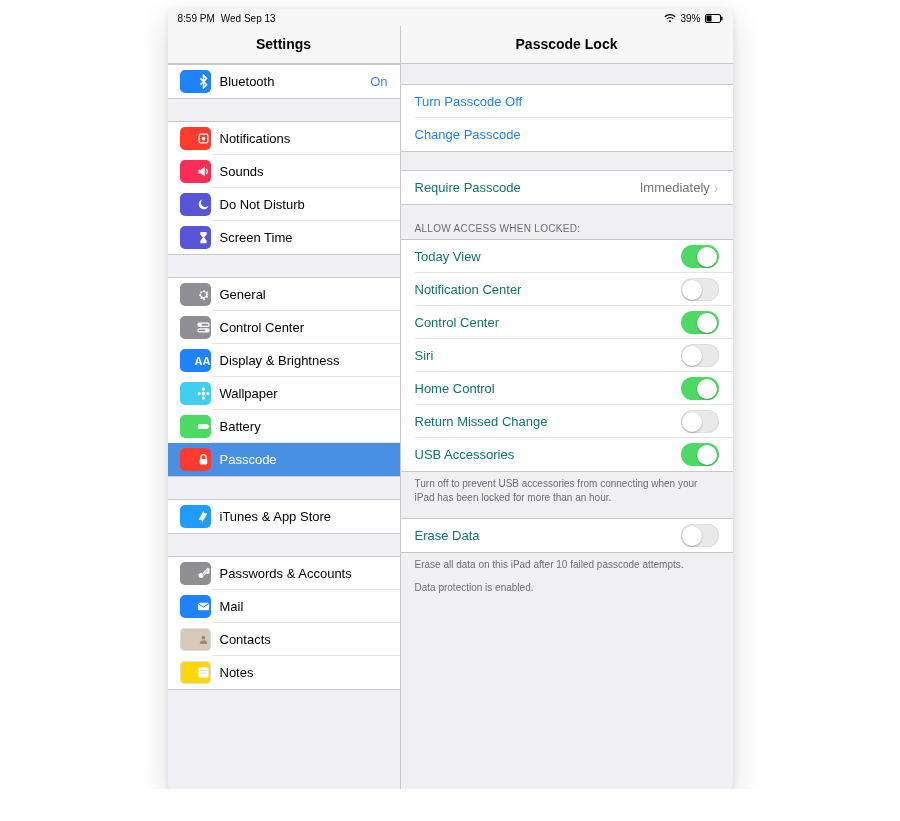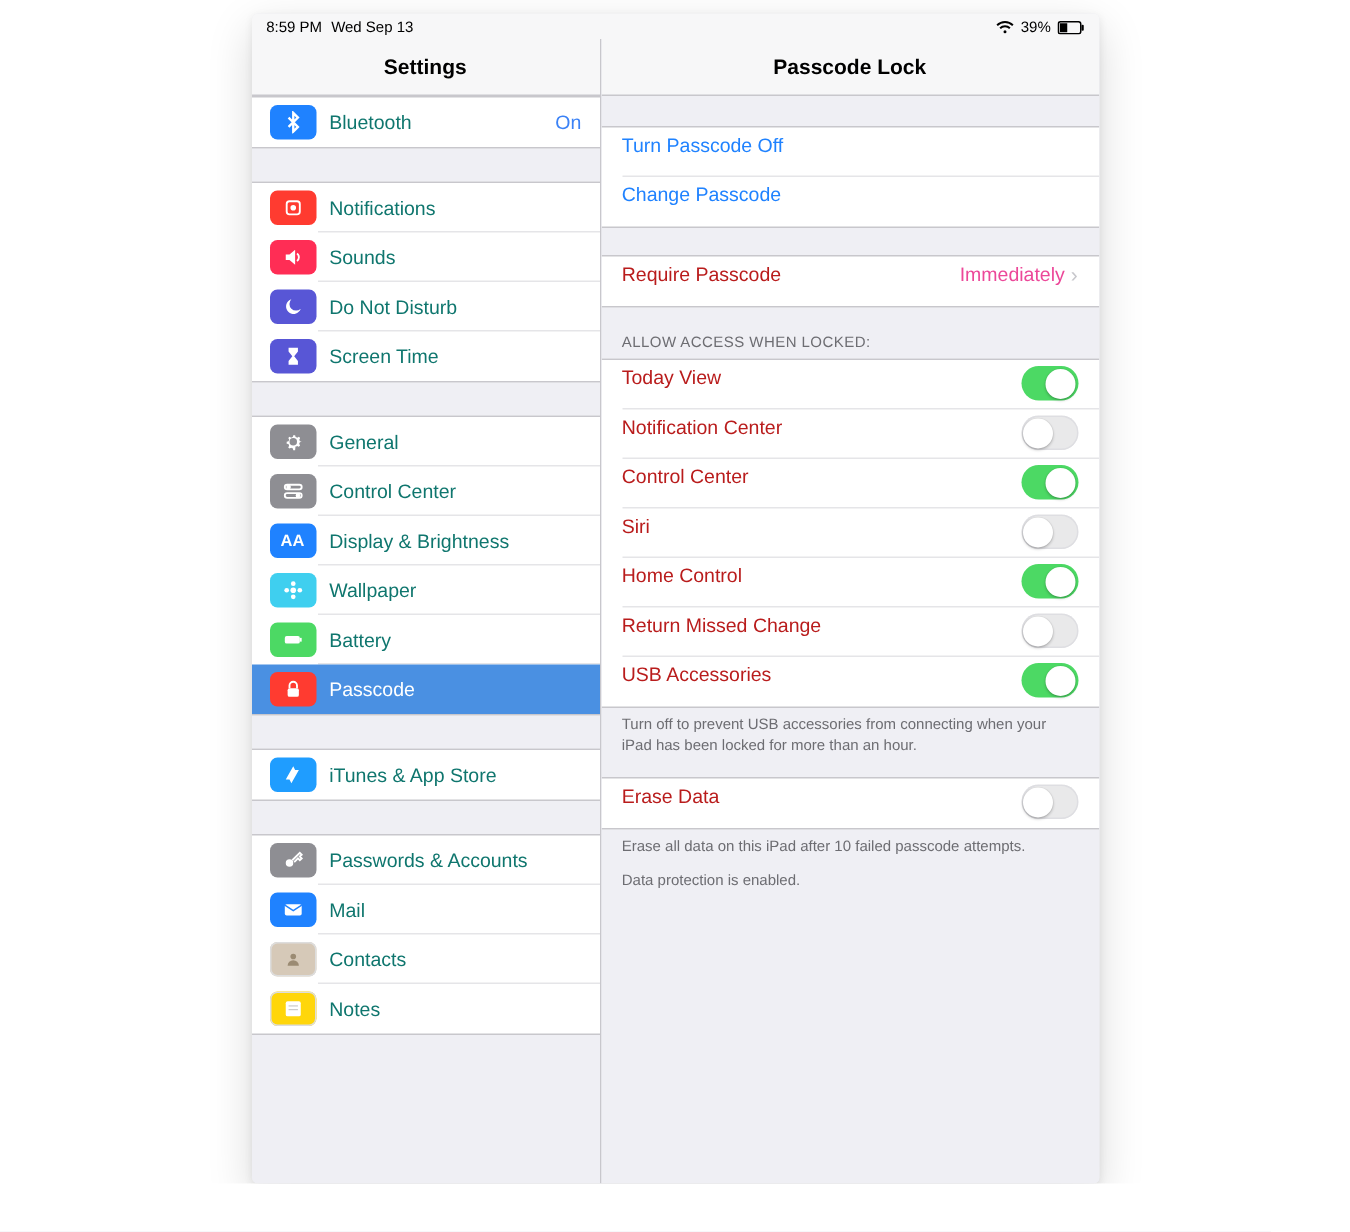--- a/index.html
+++ b/index.html
@@ -84,24 +84,24 @@
     content:'';
     position:absolute;
     left: 44px; right:0; bottom:0;
     height:1px; background:#e5e5e8;
   }
   .srow .icon {
     width: 31px; height: 23px;
     border-radius: 5px;
     margin-right: 9px;
     flex-shrink:0;
-    display:flex; align-items:center; justify-content:center;
+    display:flex; align-items:center; justify-content:flex-end;
     color:#fff;
   }
-  .srow .label { flex: 1; color:#0f766e; }
+  .srow .label { flex: 1; color:#000000; }
   .srow .value { color:#3b82f6; font-size:13px; }
   .srow.selected { background:#4a90e2; }
   .srow.selected .label { color:#fff; }
   .srow.selected::after { display:none; }
 
   
   .section-hdr {
     font-size: 10px;
     color:#6d6d72;
     padding: 18px 14px 5px;
@@ -114,34 +114,34 @@
     padding: 5px 14px 4px;
     line-height: 1.35;
   }
   .rgroup {
     background:#fff;
     border-top:1px solid #c8c7cc;
     border-bottom:1px solid #c8c7cc;
   }
   .drow {
     display:flex;
-    align-items:flex-start;
+    align-items:center;
     min-height: 33px;
     padding: 4px 14px;
     font-size: 13px;
     position:relative;
   }
   .drow:not(:last-child)::after {
     content:'';
     position:absolute; left:14px; right:0; bottom:0;
     height:1px; background:#e5e5e8;
   }
-  .drow .dlabel { flex:1; color:#b91c1c; }
+  .drow .dlabel { flex:1; color:#0f766e; }
   .drow.link .dlabel { color:#1f82ff; }
-  .drow .dval { color:#ec4899; font-size:13px; margin-right:4px;}
+  .drow .dval { color:#737373; font-size:13px; margin-right:4px;}
   .chev { color:#c7c7cc; font-size:14px; }
 
   .toggle {
     width: 38px; height: 23px;
     border-radius: 12px;
     position: relative;
     background:#e9e9ea;
     box-shadow: inset 0 0 0 1px #dedee2;
     flex-shrink:0;
   }

